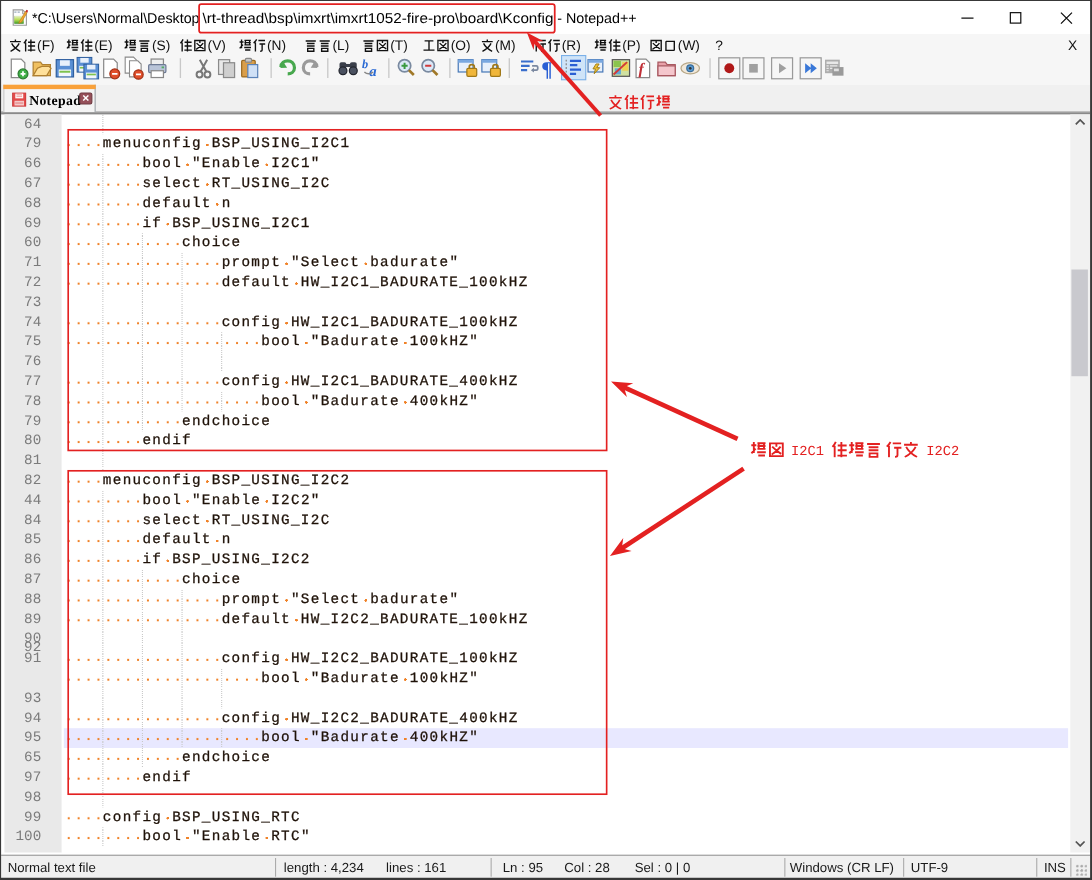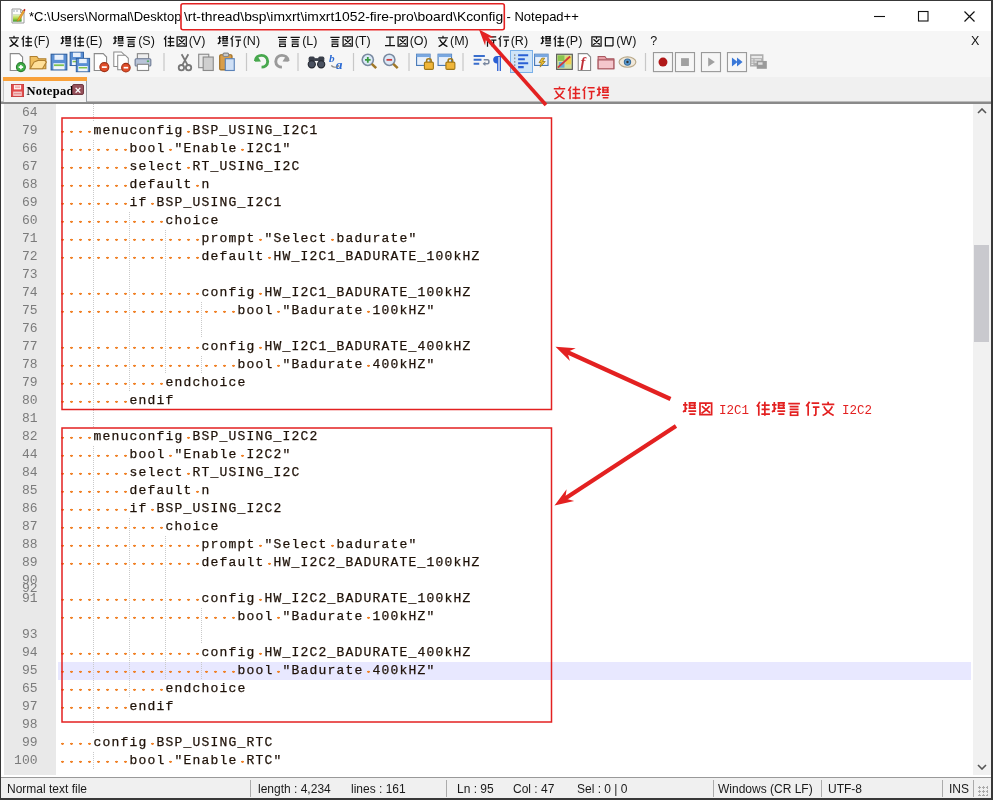--- a/index.html
+++ b/index.html
@@ -389,24 +389,24 @@
  <svg class="varr" style="top:660px" viewBox="0 0 10 6">
       <path d="M1 1 L5 5 L9 1" fill="none" stroke="#555" stroke-width="1.6"></path>
     </svg>
  <div id="vthumb"></div>
 </div>
 <div id="statusbar">
     <span class="stx" style="left:6px">Normal text file</span>
     <span class="stx" style="left:257px">length : 4,234</span>
     <span class="stx" style="left:350px">lines : 161</span>
     <span class="stx" style="left:456px">Ln : 95</span>
-    <span class="stx" style="left:512px">Col : 47</span>
+    <span class="stx" style="left:512px">Col : 28</span>
     <span class="stx" style="left:576px">Sel : 0 | 0</span>
     <span class="stx" style="left:717px">Windows (CR LF)</span>
-    <span class="stx" style="left:827px">UTF-8</span>
+    <span class="stx" style="left:827px">UTF-9</span>
     <span class="stx" style="left:948px">INS</span>
     <span class="ssep" style="left:249px"></span>
     <span class="ssep" style="left:445px"></span>
     <span class="ssep" style="left:712px"></span>
     <span class="ssep" style="left:820px"></span>
     <span class="ssep" style="left:941px"></span>
     <span class="ssep" style="left:971.5px"></span>
     <div id="grip"></div>
   </div>
 <svg id="overlay" width="993" height="800" viewBox="0 0 993 800">

